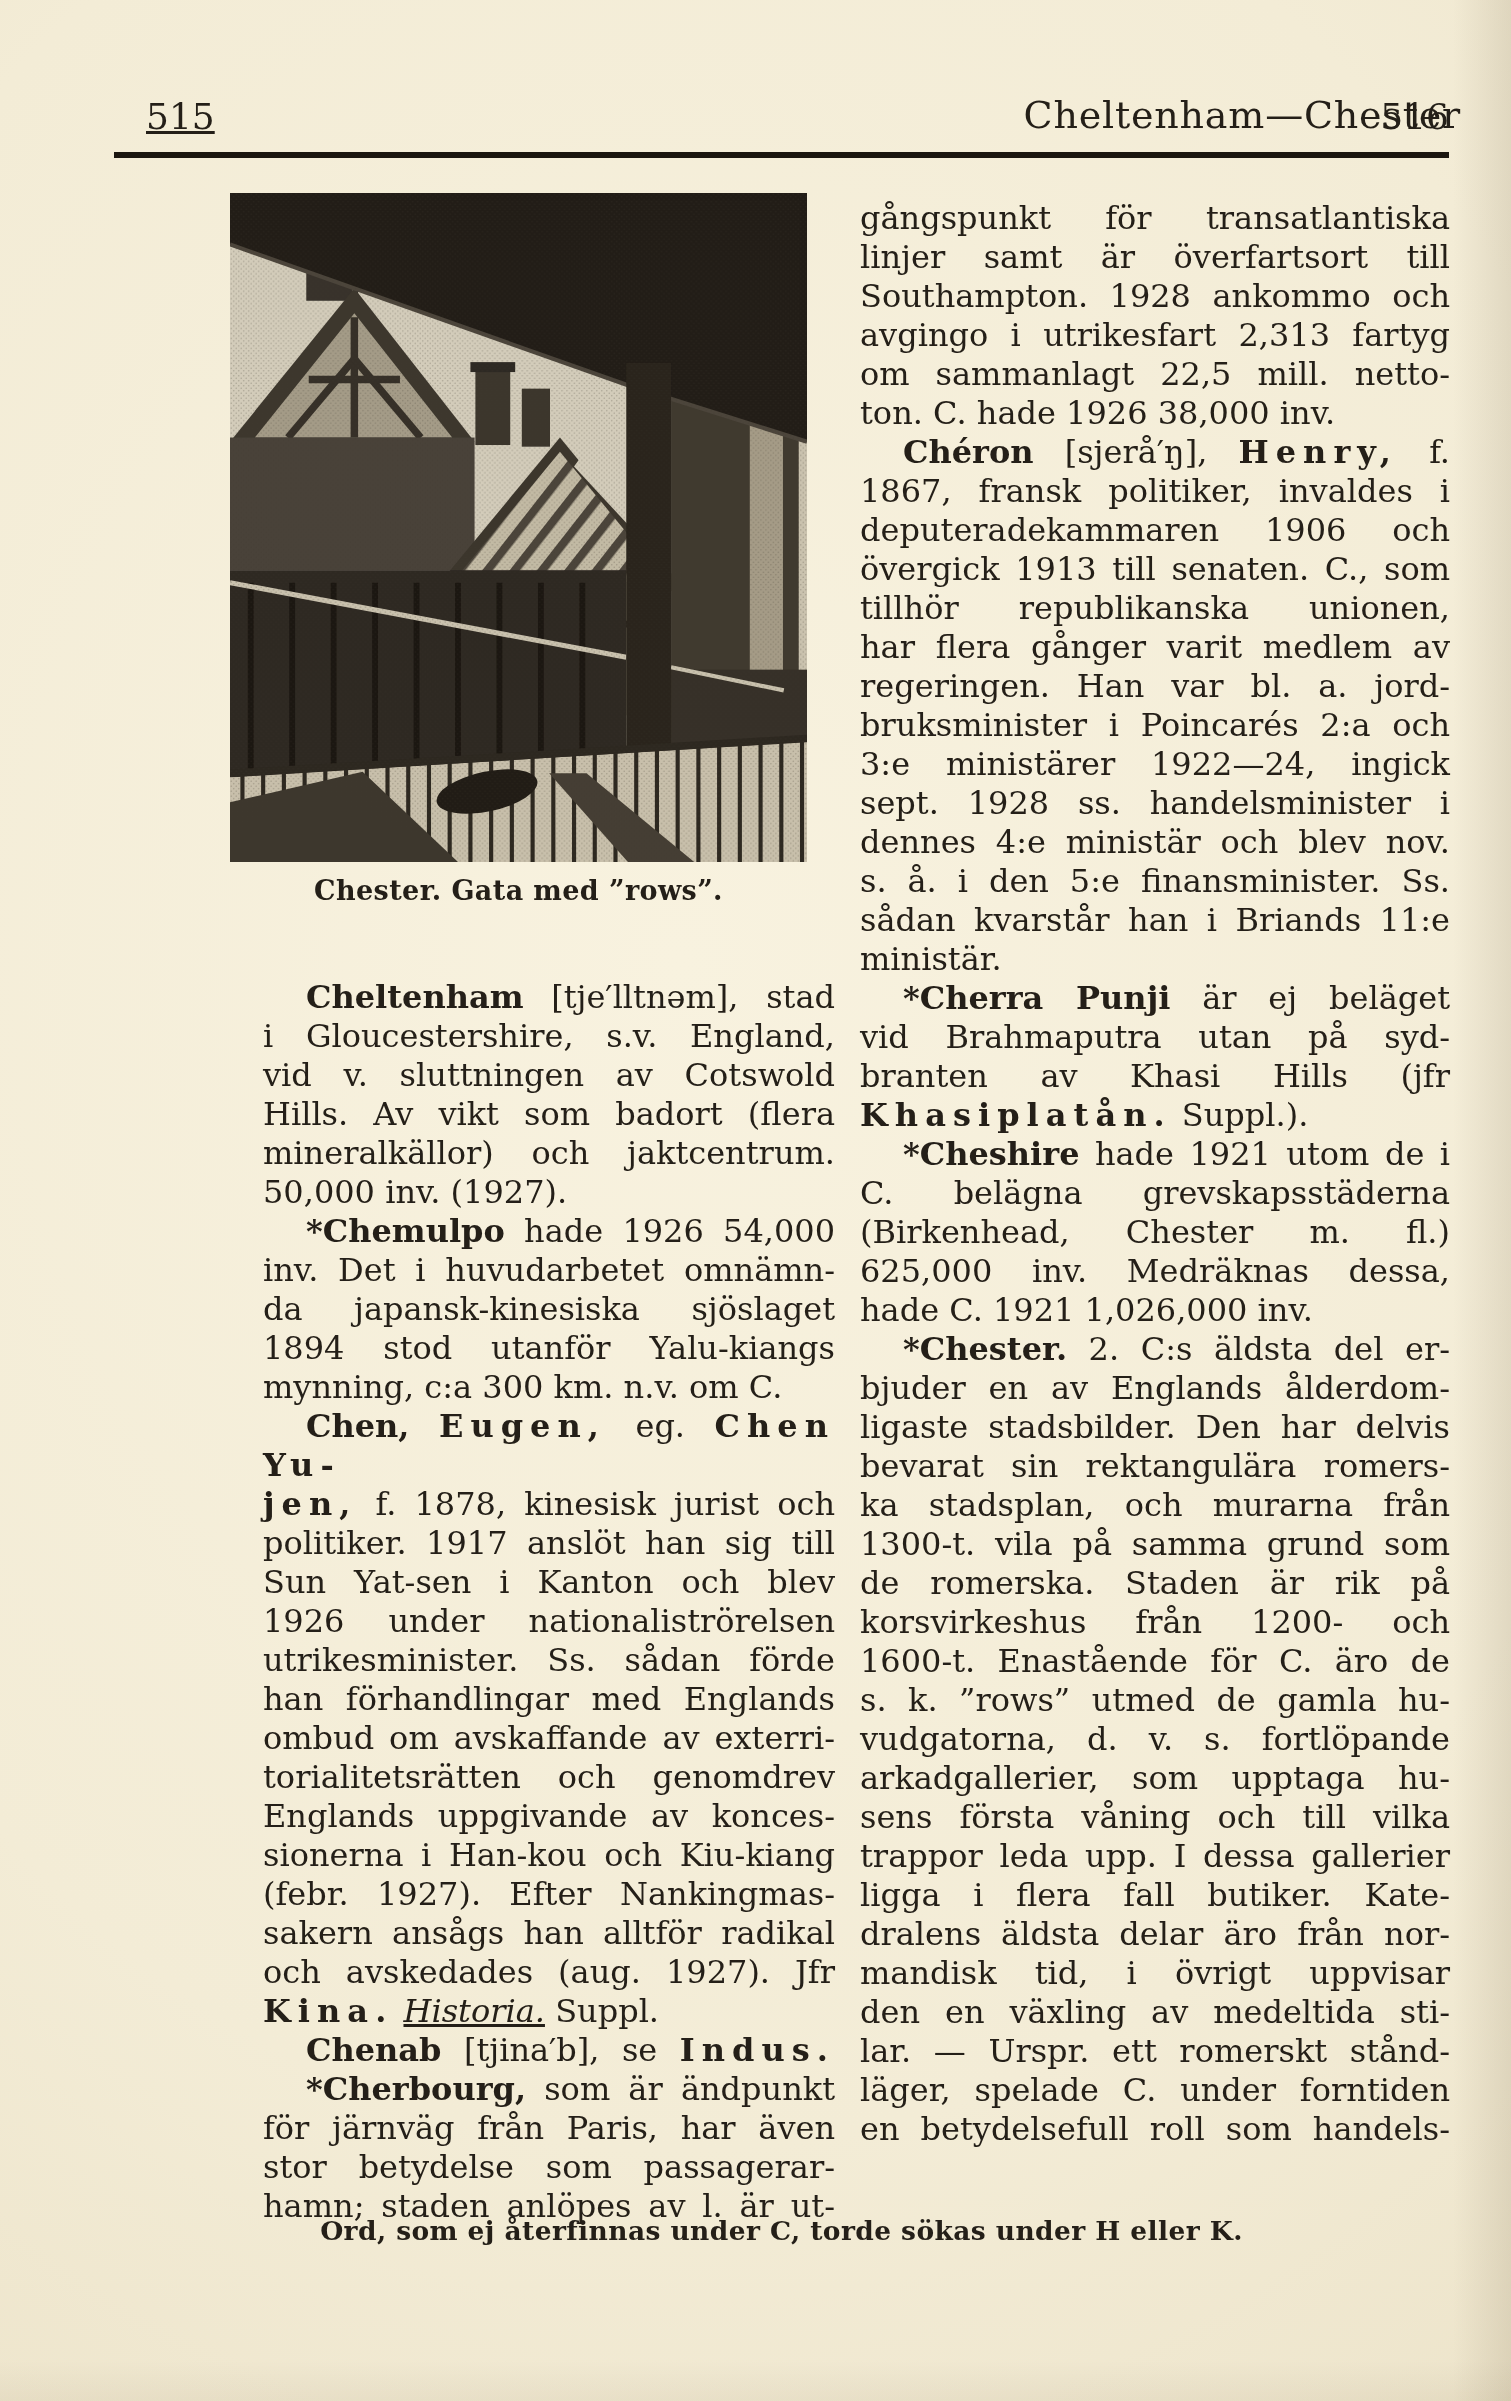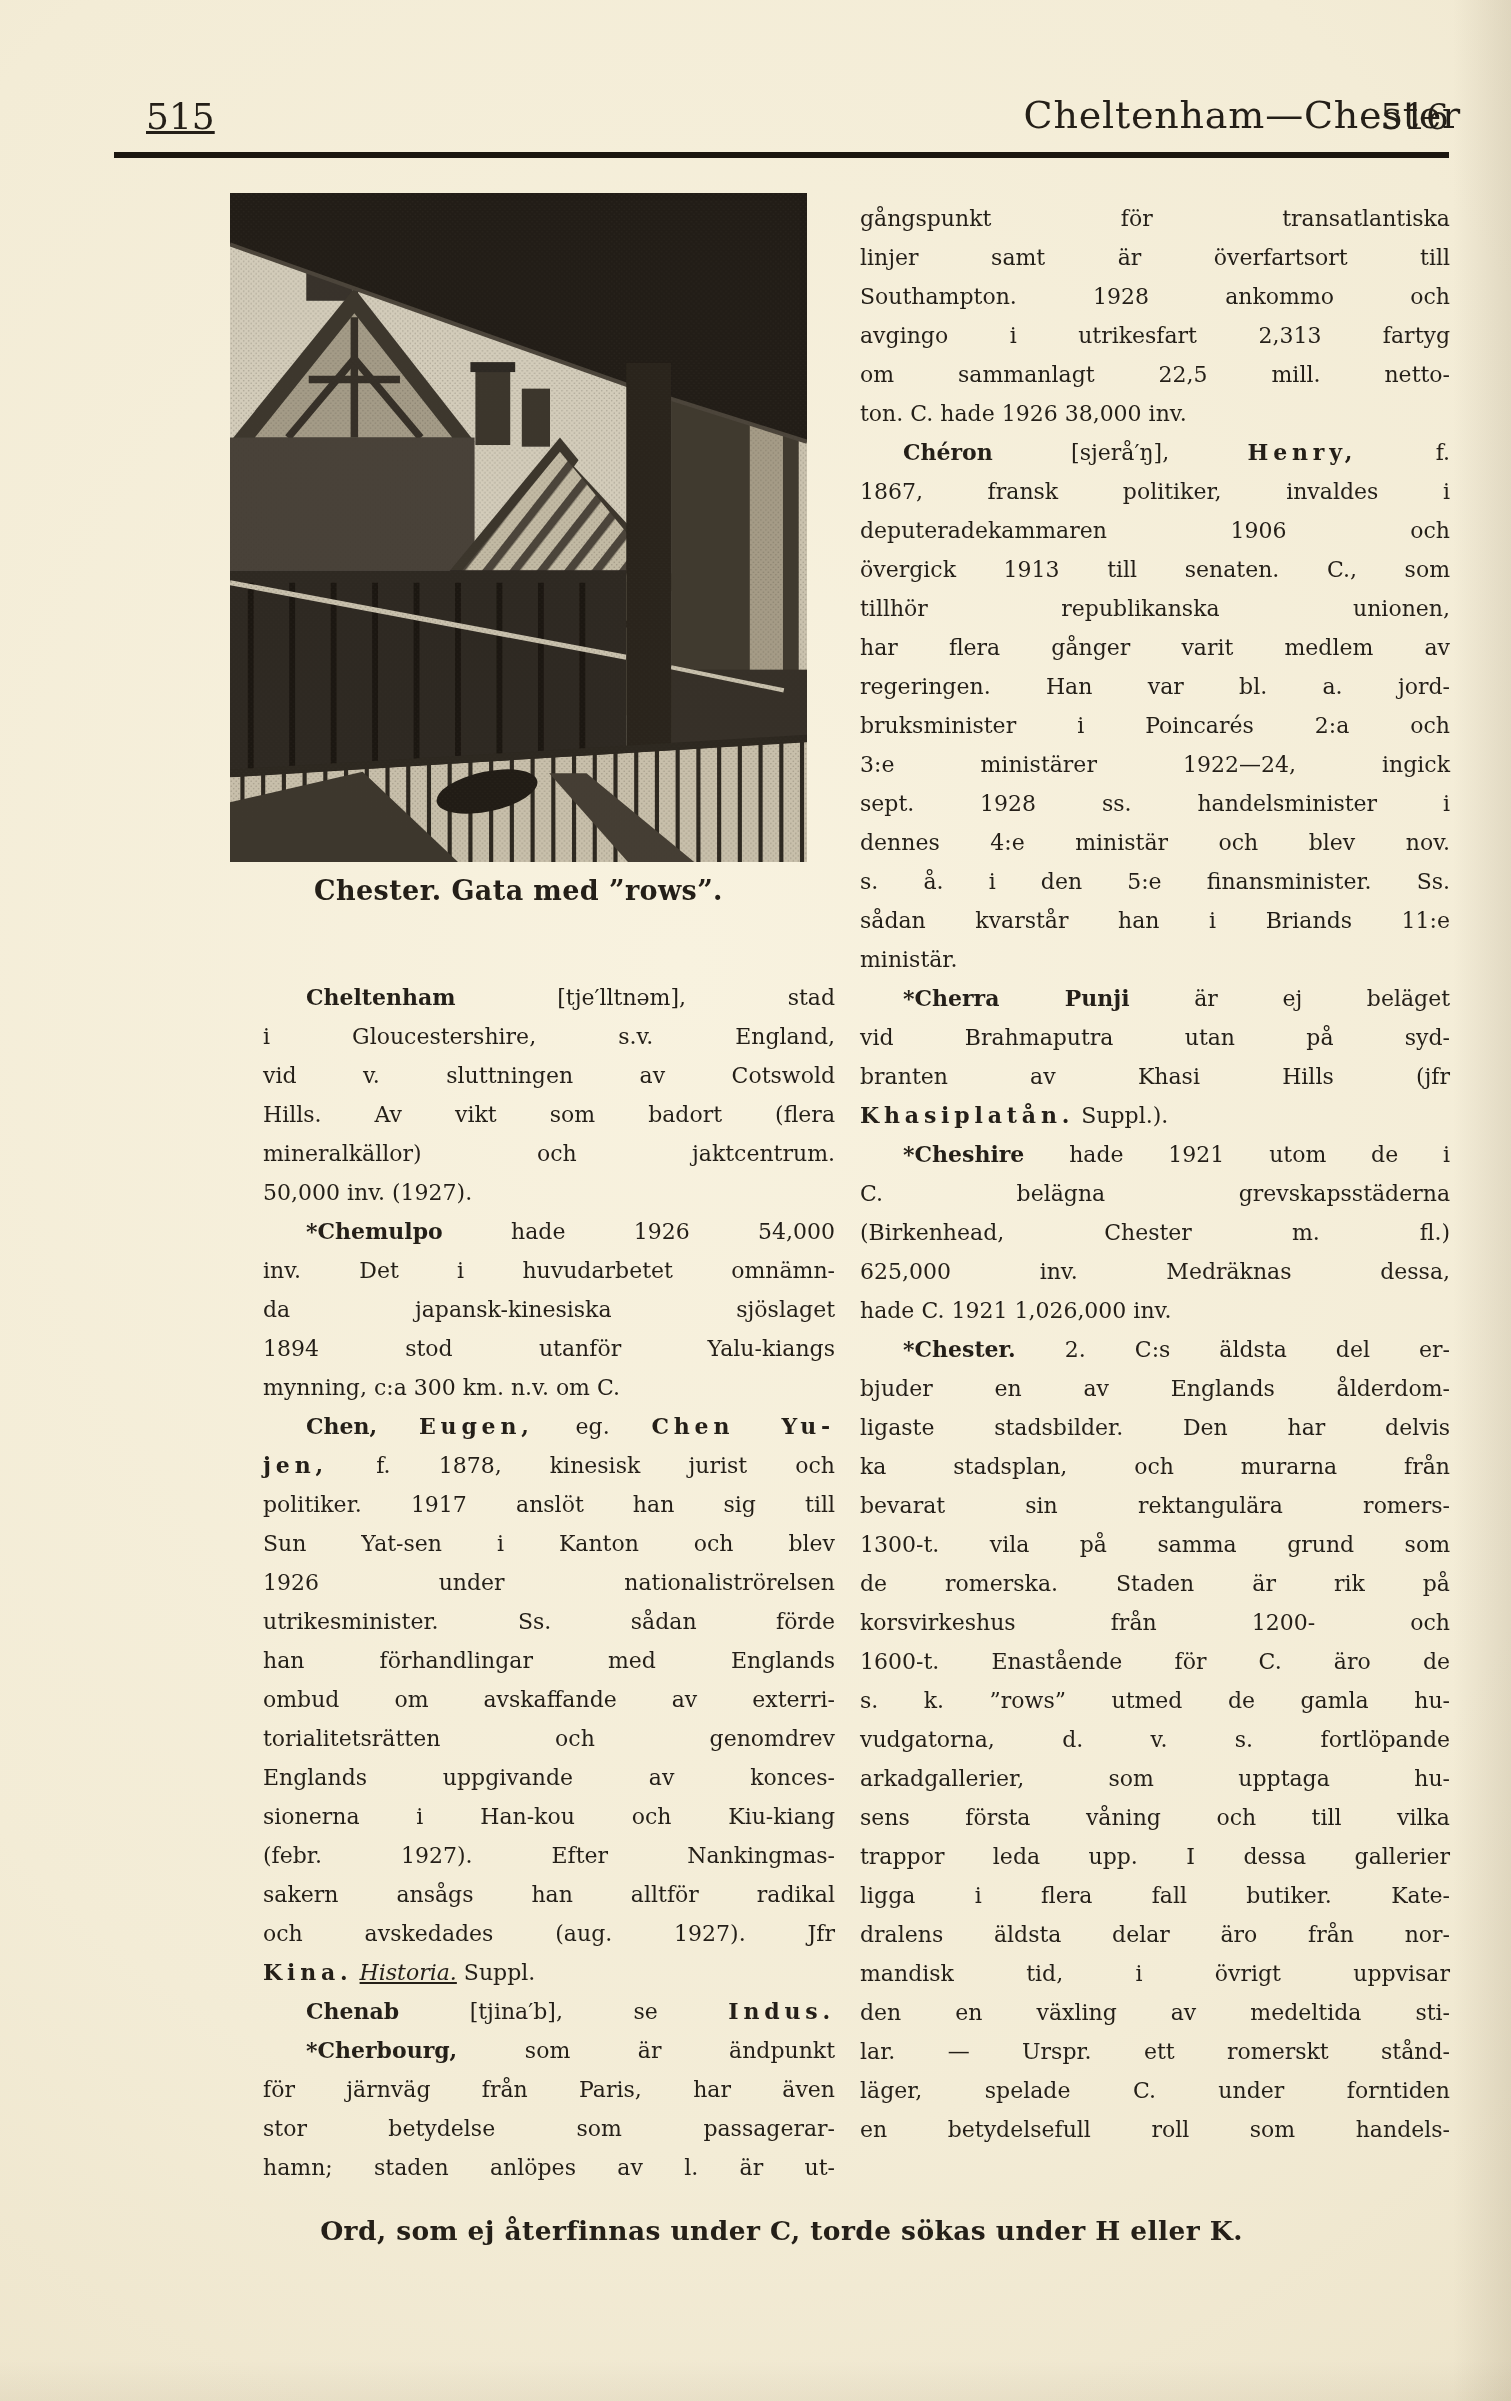--- a/index.html
+++ b/index.html
@@ -19,21 +19,21 @@
   #num-right{left:114px;width:1335px;text-align:right;}
   .header-title{position:absolute;top:93px;left:126px;width:1335px;text-align:right;
     font-weight:400;font-size:38px;letter-spacing:0.8px;}
   .rule{position:absolute;left:114px;top:152px;width:1335px;height:5.8px;background:#1b160f;}
 
   .photo-wrap{position:absolute;left:230px;top:193px;width:577px;height:669px;background:#d8d2c0;}
   .photo-wrap svg{display:block;width:100%;height:100%;}
   .caption{position:absolute;left:230px;top:875px;width:577px;text-align:center;
     font-weight:700;font-size:27px;letter-spacing:0.4px;}
 
-  .col{position:absolute;font-size:22px;line-height:39px;}
+  .col{position:absolute;font-size:32px;line-height:39px;}
   #col-left{left:224px;top:978px;width:572px;margin-left:39px;}
   #col-right{left:860px;top:199px;width:590px;}
   .line{text-align:justify;text-align-last:justify;}
   .line.last{text-align-last:left;}
   .para.indent .line:first-child{text-indent:43px;}
   .b{font-weight:700;}
   .i{font-style:italic;text-decoration:underline;}
   .sp{letter-spacing:0.22em;font-weight:bold;}
 
   .footer{position:absolute;left:114px;top:2215px;width:1335px;text-align:center;
@@ -242,22 +242,22 @@
       <div class="line"><span class="b">*Cheshire</span><span> hade 1921 utom de i</span></div>
       <div class="line"><span>C. belägna grevskapsstäderna</span></div>
       <div class="line"><span>(Birkenhead, Chester m. fl.)</span></div>
       <div class="line"><span>625,000 inv. Medräknas dessa,</span></div>
       <div class="line last"><span>hade C. 1921 1,026,000 inv.</span></div>
     </div>
     <div class="para indent">
       <div class="line"><span class="b">*Chester.</span><span> 2. C:s äldsta del er-</span></div>
       <div class="line"><span>bjuder en av Englands ålderdom-</span></div>
       <div class="line"><span>ligaste stadsbilder. Den har delvis</span></div>
+      <div class="line"><span>bevarat sin rektangulära romers-</span></div>
       <div class="line"><span>ka stadsplan, och murarna från</span></div>
-      <div class="line"><span>bevarat sin rektangulära romers-</span></div>
       <div class="line"><span>1300-t. vila på samma grund som</span></div>
       <div class="line"><span>de romerska. Staden är rik på</span></div>
       <div class="line"><span>korsvirkeshus från 1200- och</span></div>
       <div class="line"><span>1600-t. Enastående för C. äro de</span></div>
       <div class="line"><span>s. k. ”rows” utmed de gamla hu-</span></div>
       <div class="line"><span>vudgatorna, d. v. s. fortlöpande</span></div>
       <div class="line"><span>arkadgallerier, som upptaga hu-</span></div>
       <div class="line"><span>sens första våning och till vilka</span></div>
       <div class="line"><span>trappor leda upp. I dessa gallerier</span></div>
       <div class="line"><span>ligga i flera fall butiker. Kate-</span></div>

